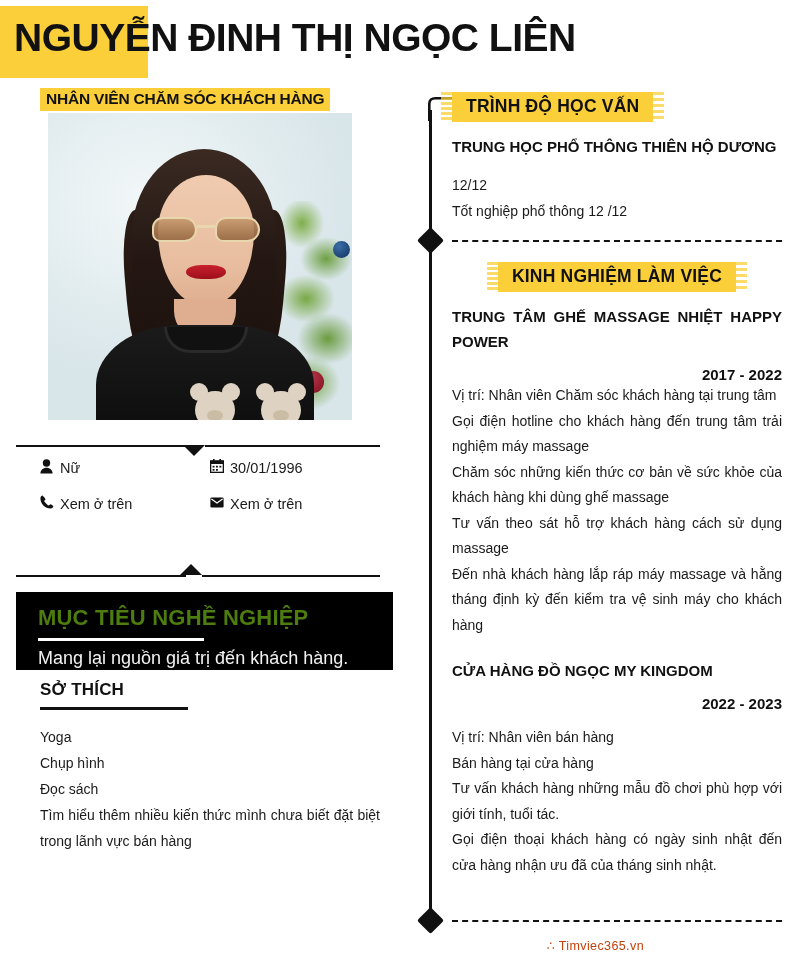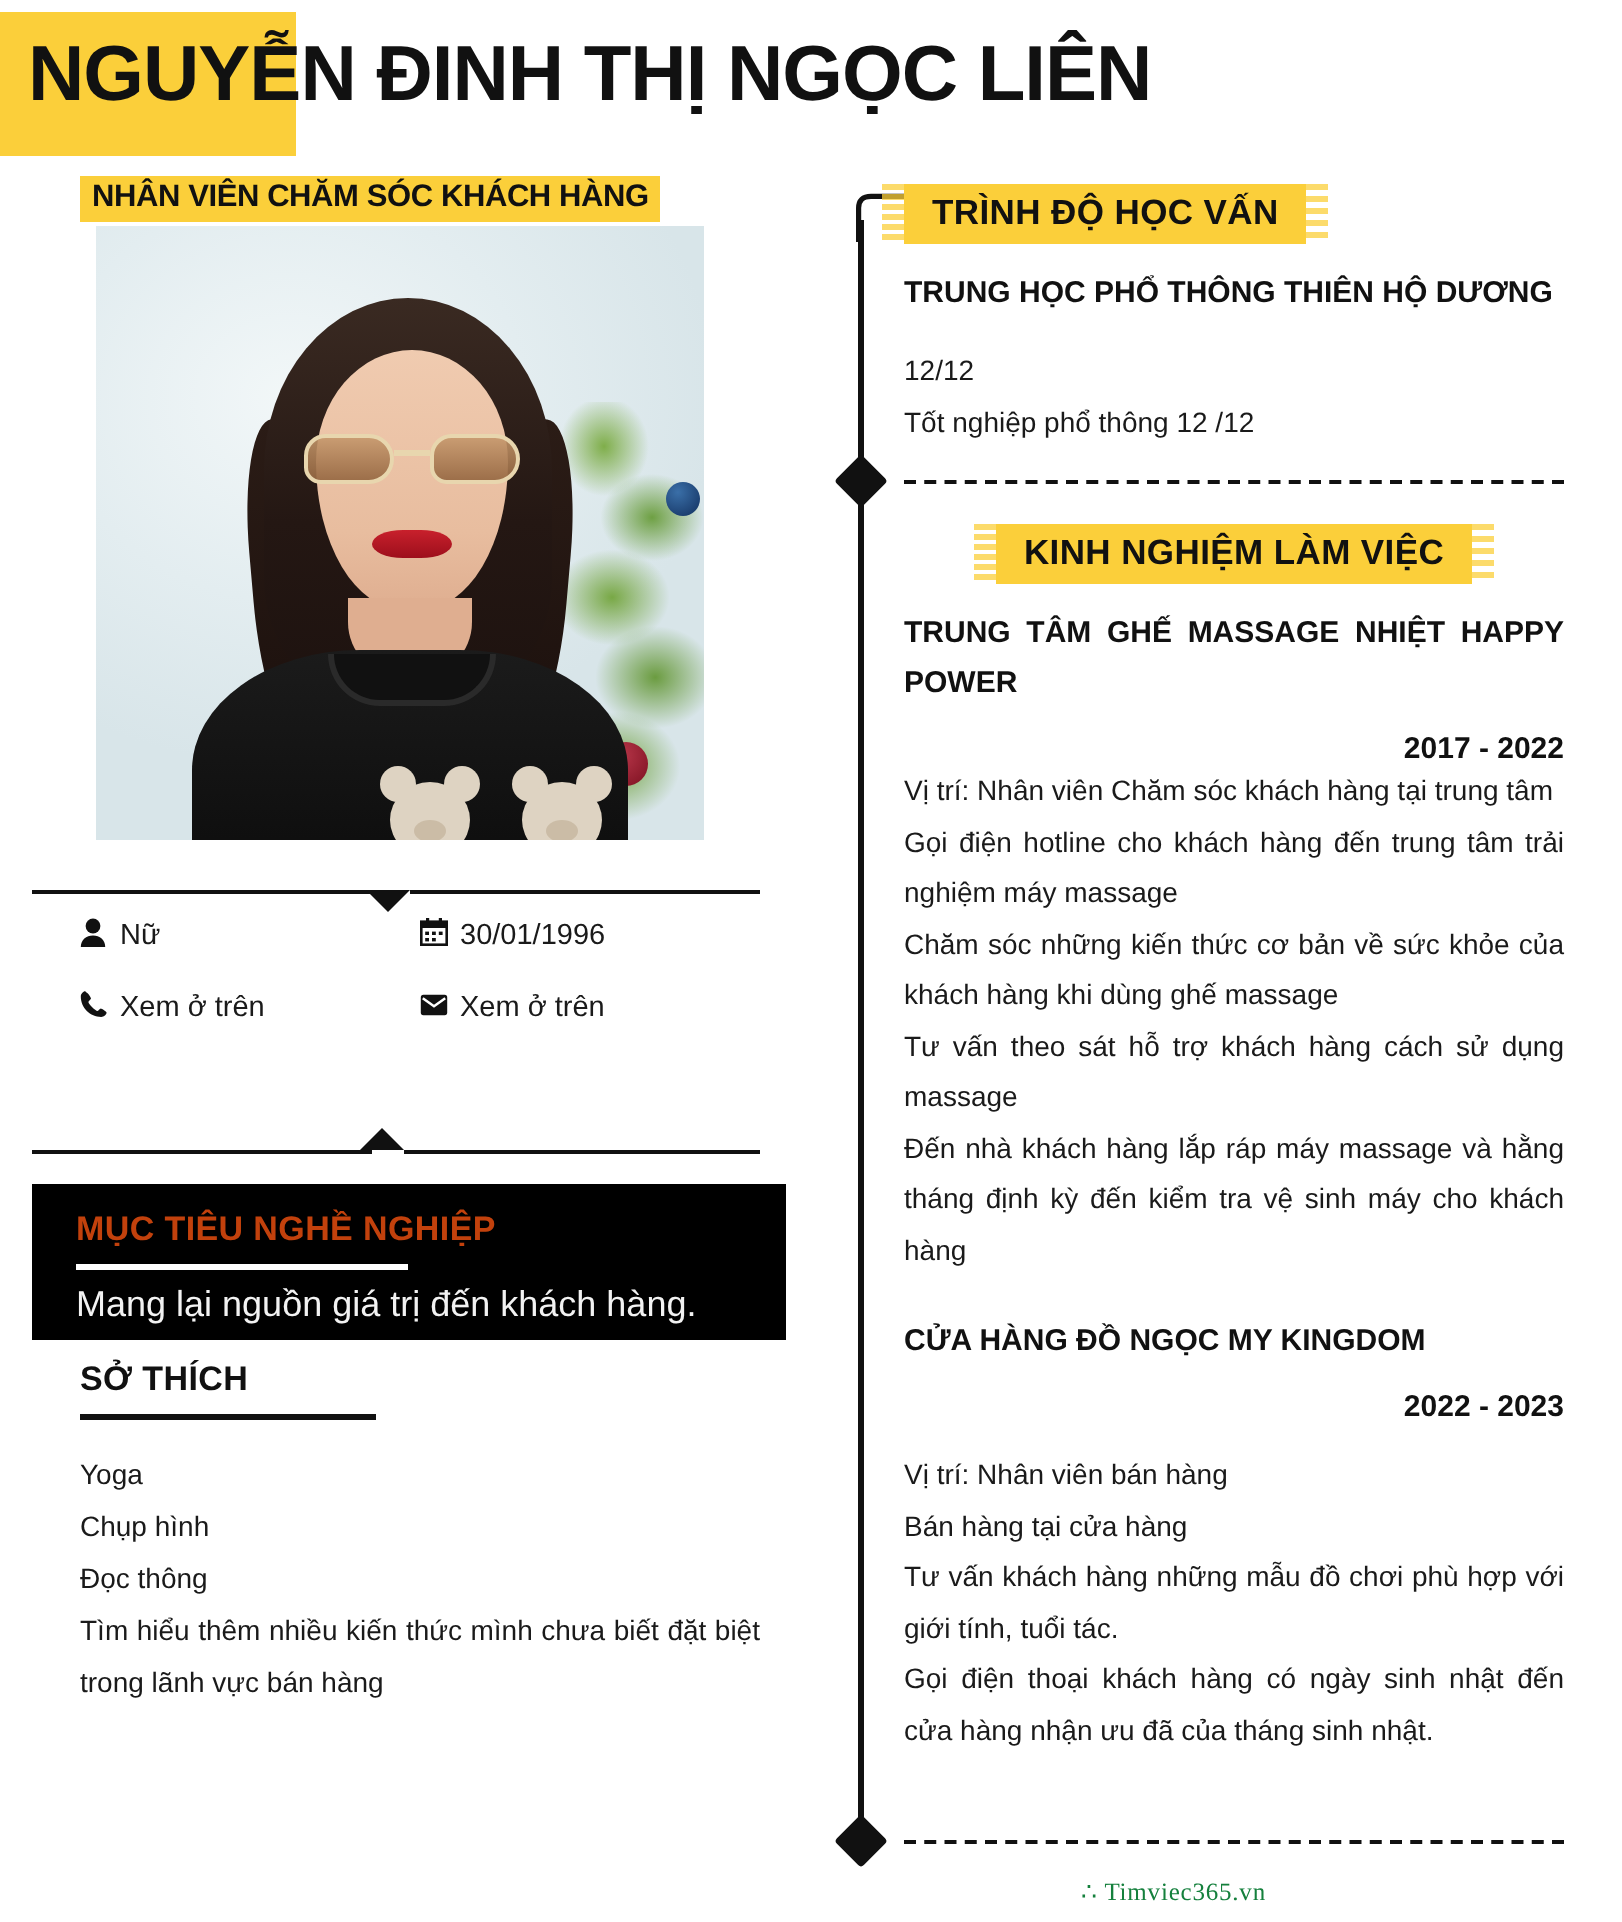--- a/index.html
+++ b/index.html
@@ -161,21 +161,21 @@
   }
   .ctext { font-size: 14.5px; line-height: 21px; color: #1a1a1a; }
 
   
   .objective {
     position: absolute; left: 16px; top: 592px;
     width: 377px; height: 78px; background: #000;
     padding: 13px 22px 0 22px;
   }
   .obj-title {
-    color: #c2410c; font-size: 17px; font-weight: bold; letter-spacing: .2px;
+    color: #4d7c0f; font-size: 22px; font-weight: bold; letter-spacing: .2px;
     display: inline-block; padding-bottom: 7px;
   }
   .obj-underline { width: 166px; height: 2.5px; background: #fff; margin-bottom: 8px; }
   .obj-text { color: #f2f2f2; font-size: 18px; line-height: 19px; }
 
   
   .hobbies { position: absolute; left: 40px; top: 680px; width: 340px; }
   .sec-title { font-size: 17px; font-weight: bold; color: #111; letter-spacing: .2px; }
   .sec-underline { width: 148px; height: 2.5px; background: #111; margin: 7px 0 14px 0; }
   .hobby { font-size: 14px; line-height: 26px; color: #1a1a1a; }
@@ -229,23 +229,23 @@
   .org.nojust { text-align: left; }
   .period { font-size: 15px; font-weight: bold; color: #111; text-align: right; }
   .body-line {
     font-size: 14px; line-height: 25.5px; color: #1a1a1a;
     text-align: justify; text-justify: inter-word;
   }
   .body-line.nojust { text-align: left; }
 
   
   .watermark {
-    position: absolute; right: 33px; top: 938px;
-    font-family: Liberation Serif, serif;
-    font-size: 12.5px; color: #15803d; letter-spacing: .4px;
+    position: absolute; right: 22px; top: 938px;
+    font-family: Liberation Sans, sans-serif;
+    font-size: 12.5px; color: #c2410c; letter-spacing: .4px;
   }
   :root { --yellow: #FBCF3A; }
 </style>
 </head>
 <body>
 
 <div id="cv">
 
   <div class="name-banner"></div>
   <div class="name-text">NGUYỄN ĐINH THỊ NGỌC LIÊN</div>
@@ -350,21 +350,21 @@
     <div class="obj-title">MỤC TIÊU NGHỀ NGHIỆP</div>
     <div class="obj-underline"></div>
     <div class="obj-text">Mang lại nguồn  giá trị đến  khách hàng.</div>
   </div>
 
   <div class="hobbies">
     <div class="sec-title">SỞ THÍCH</div>
     <div class="sec-underline"></div>
     <div class="hobby">Yoga</div>
     <div class="hobby">Chụp hình</div>
-    <div class="hobby">Đọc thông</div>
+    <div class="hobby">Đọc sách</div>
     <div class="hobby just" style="line-height:26px;">Tìm hiểu thêm nhiều kiến thức mình chưa biết đặt biệt trong lãnh vực bán hàng</div>
   </div>
 
   <div class="tl-arrow">
     <svg width="60" height="26" viewBox="0 0 60 26">
       <path d="M1.3 25 L1.3 8 Q1.3 2.2 7.5 2.2 L36 2.2" fill="none" stroke="#111" stroke-width="2.6"></path>
       <path d="M34 -3 L48 2.6 L34 8.6 Z" fill="#111"></path>
     </svg>
   </div>
   <div class="tl-line"></div>

